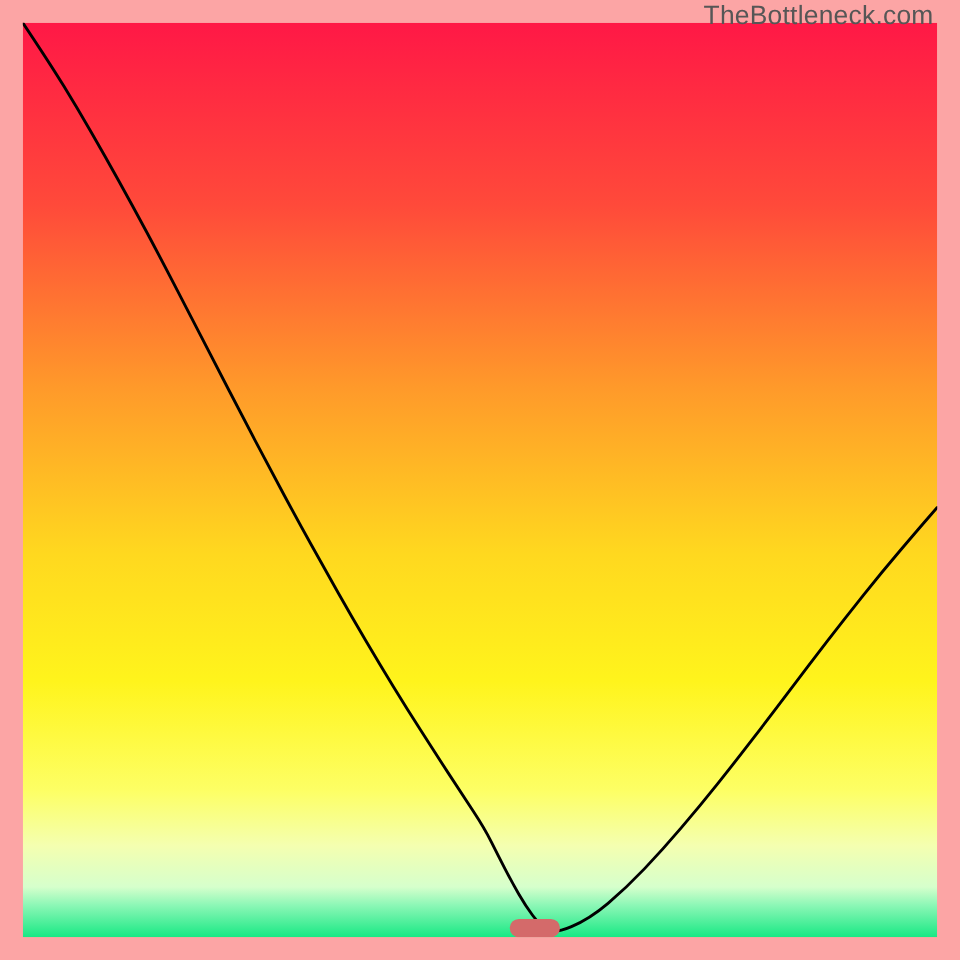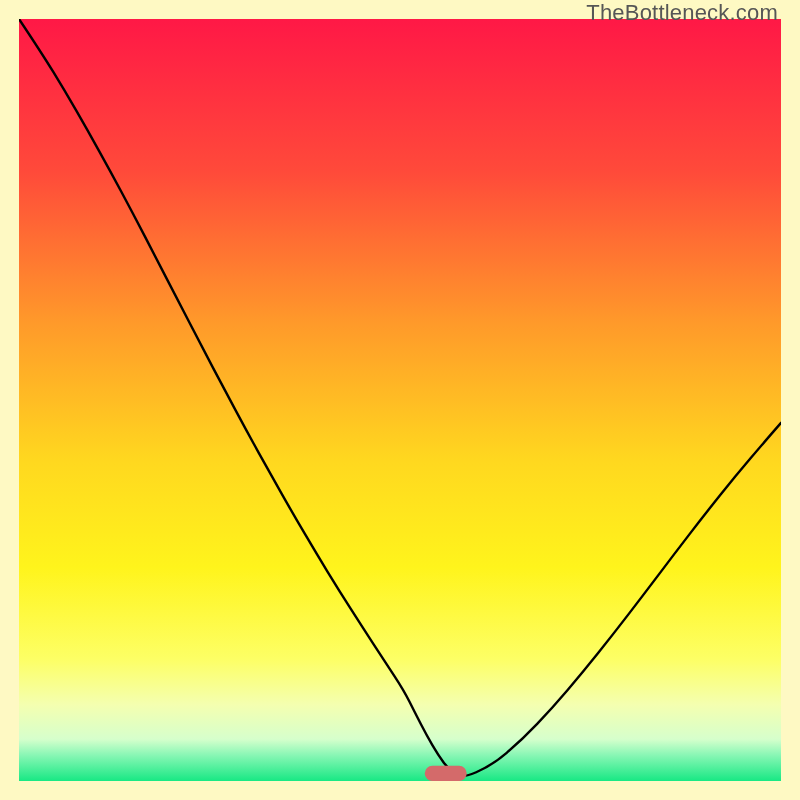--- a/index.html
+++ b/index.html
@@ -8,21 +8,21 @@
     width: 800px;
     height: 800px;
     overflow: hidden;
     background: #000;
     font-family: Arial, Helvetica, sans-serif;
   }
   .frame {
     position: relative;
     width: 800px;
     height: 800px;
-    background: #fef9c3;
+    background: #fca5a5;
   }
   .plot-area {
     position: absolute;
     left: 19px;
     top: 19px;
     width: 762px;
     height: 762px;
   }
   .watermark {
     position: absolute;

